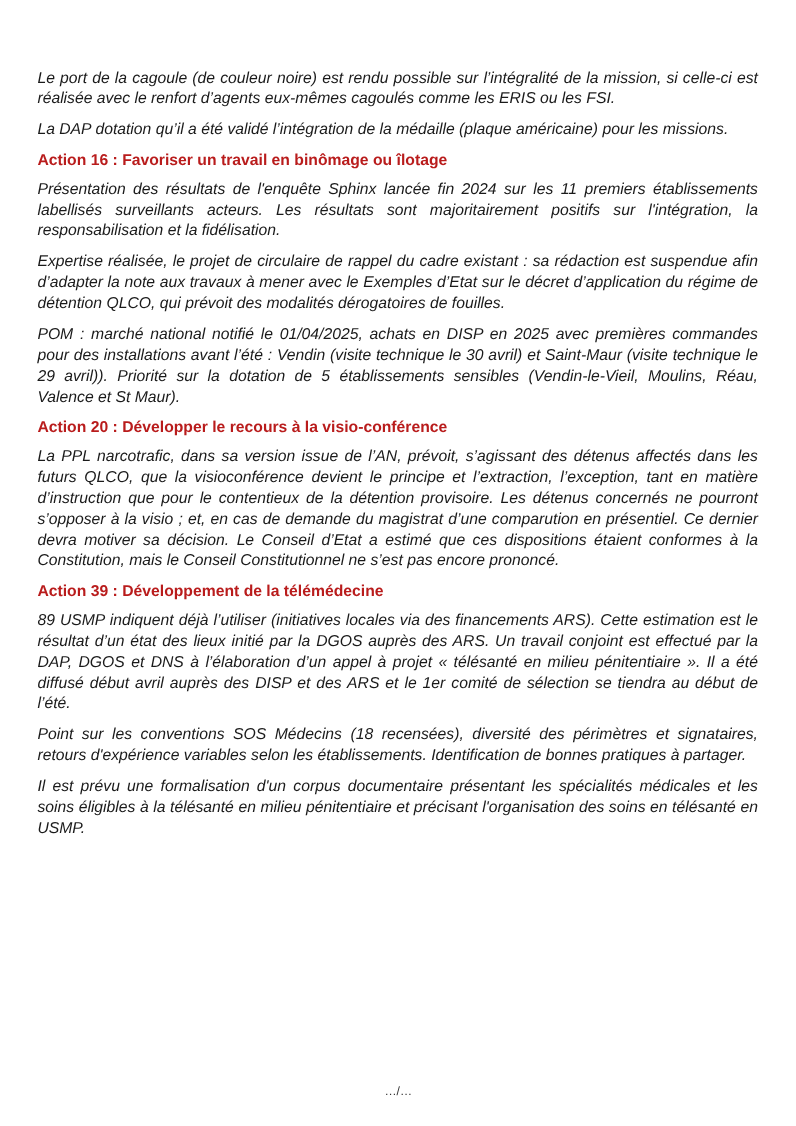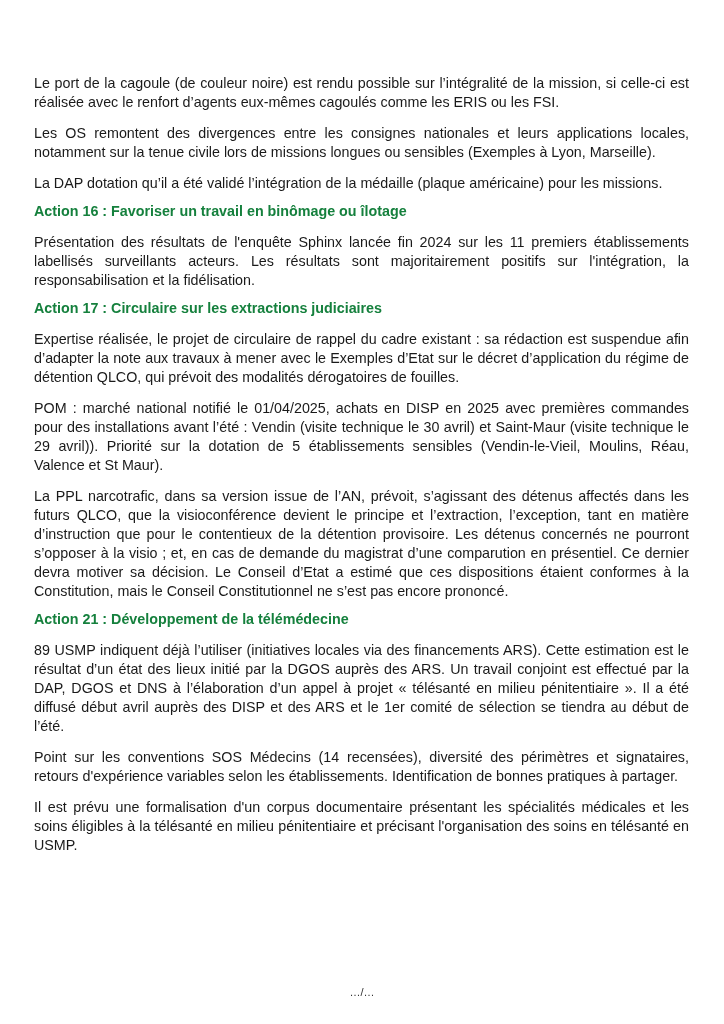--- a/index.html
+++ b/index.html
@@ -4,64 +4,64 @@
 <style>
   html, body { margin: 0; padding: 0; background: #ffffff; }
   body {
     width: 724px; height: 1024px; position: relative; overflow: hidden;
     font-family: "Liberation Sans", sans-serif; color: #1a1a1a;
   }
   .page {
     position: absolute; left: 34px; top: 62px; width: 655px;
   }
   .para {
-    font-size: 14.3px; line-height: 19px; margin: 12px 0 9px 0;
+    font-size: 14.3px; line-height: 19px; margin: 0 0 9px 0;
     text-align: justify;
+    font-style: italic;
   }
   .heading {
     font-size: 14.3px; line-height: 19px; font-weight: bold;
-    margin: 0 0 7px 0; color: #15803d;
+    margin: 0 0 7px 0; color: #b91c1c;
   }
   .footer {
     position: absolute; left: 0; width: 724px; top: 986px;
     text-align: center; font-size: 11px; color: #333;
   }
 </style>
 </head>
 <body>
 
 <div class="page">
 
   <p class="para">Le port de la cagoule (de couleur noire) est rendu possible sur l’intégralité de la mission, si celle-ci est réalisée avec le renfort d’agents eux-mêmes cagoulés comme les ERIS ou les FSI.</p>
-  <p class="para">Les OS remontent des divergences entre les consignes nationales et leurs applications locales, notamment sur la tenue civile lors de missions longues ou sensibles (Exemples à Lyon, Marseille).</p>
   <p class="para">La DAP dotation qu’il a été validé l’intégration de la médaille (plaque américaine) pour les missions.</p>
 
   <section>
     <h3 class="heading">Action 16 : Favoriser un travail en binômage ou îlotage</h3>
     <p class="para">Présentation des résultats de l'enquête Sphinx lancée fin 2024 sur les 11 premiers établissements labellisés surveillants acteurs. Les résultats sont majoritairement positifs sur l'intégration, la responsabilisation et la fidélisation.</p>
   </section>
 
   <section>
-    <h3 class="heading">Action 17 : Circulaire sur les extractions judiciaires</h3>
   </section>
 
   <section>
     <p class="para">Expertise réalisée, le projet de circulaire de rappel du cadre existant : sa rédaction est suspendue afin d’adapter la note aux travaux à mener avec le Exemples d’Etat sur le décret d’application du régime de détention QLCO, qui prévoit des modalités dérogatoires de fouilles.</p>
   </section>
 
   <section>
     <p class="para">POM : marché national notifié le 01/04/2025, achats en DISP en 2025 avec premières commandes pour des installations avant l’été : Vendin (visite technique le 30 avril) et Saint-Maur (visite technique le 29 avril)). Priorité sur la dotation de 5 établissements sensibles (Vendin-le-Vieil, Moulins, Réau, Valence et St Maur).</p>
   </section>
 
   <section>
+    <h3 class="heading">Action 20 : Développer le recours à la visio-conférence</h3>
     <p class="para">La PPL narcotrafic, dans sa version issue de l’AN, prévoit, s’agissant des détenus affectés dans les futurs QLCO, que la visioconférence devient le principe et l’extraction, l’exception, tant en matière d’instruction que pour le contentieux de la détention provisoire. Les détenus concernés ne pourront s’opposer à la visio ; et, en cas de demande du magistrat d’une comparution en présentiel. Ce dernier devra motiver sa décision. Le Conseil d’Etat a estimé que ces dispositions étaient conformes à la Constitution, mais le Conseil Constitutionnel ne s’est pas encore prononcé.</p>
   </section>
 
   <section>
-    <h3 class="heading">Action 21 : Développement de la télémédecine</h3>
+    <h3 class="heading">Action 39 : Développement de la télémédecine</h3>
     <p class="para">89 USMP indiquent déjà l’utiliser (initiatives locales via des financements ARS). Cette estimation est le résultat d’un état des lieux initié par la DGOS auprès des ARS. Un travail conjoint est effectué par la DAP, DGOS et DNS à l’élaboration d’un appel à projet « télésanté en milieu pénitentiaire ». Il a été diffusé début avril auprès des DISP et des ARS et le 1er comité de sélection se tiendra au début de l’été.</p>
-    <p class="para">Point sur les conventions SOS Médecins (14 recensées), diversité des périmètres et signataires, retours d'expérience variables selon les établissements. Identification de bonnes pratiques à partager.</p>
+    <p class="para">Point sur les conventions SOS Médecins (18 recensées), diversité des périmètres et signataires, retours d'expérience variables selon les établissements. Identification de bonnes pratiques à partager.</p>
     <p class="para">Il est prévu une formalisation d'un corpus documentaire présentant les spécialités médicales et les soins éligibles à la télésanté en milieu pénitentiaire et précisant l'organisation des soins en télésanté en USMP.</p>
   </section>
 
 </div>
 
 <div class="footer">…/…</div>
 
 </body></html>

